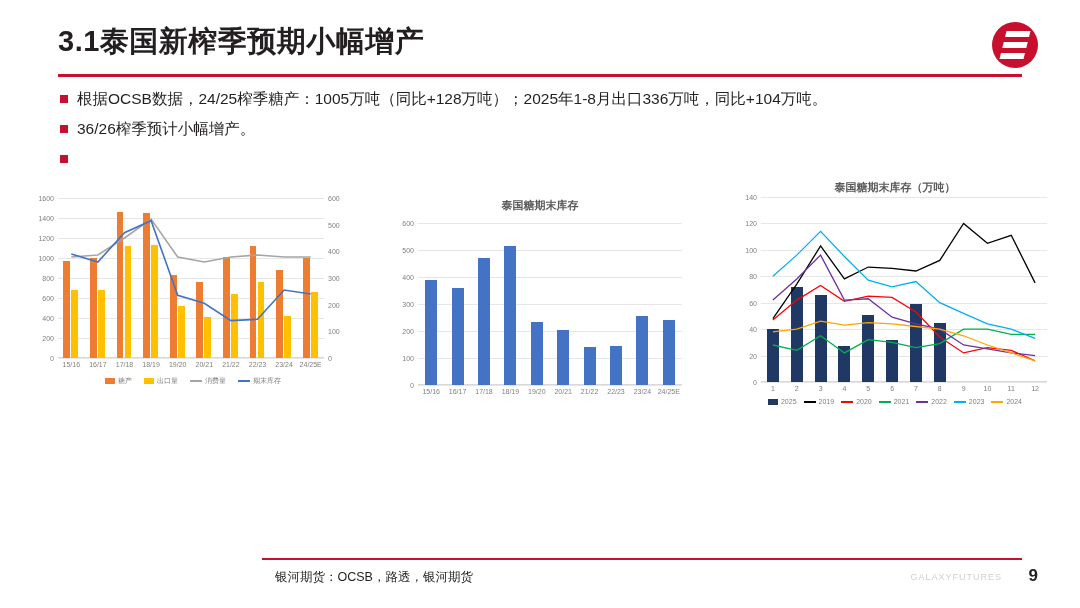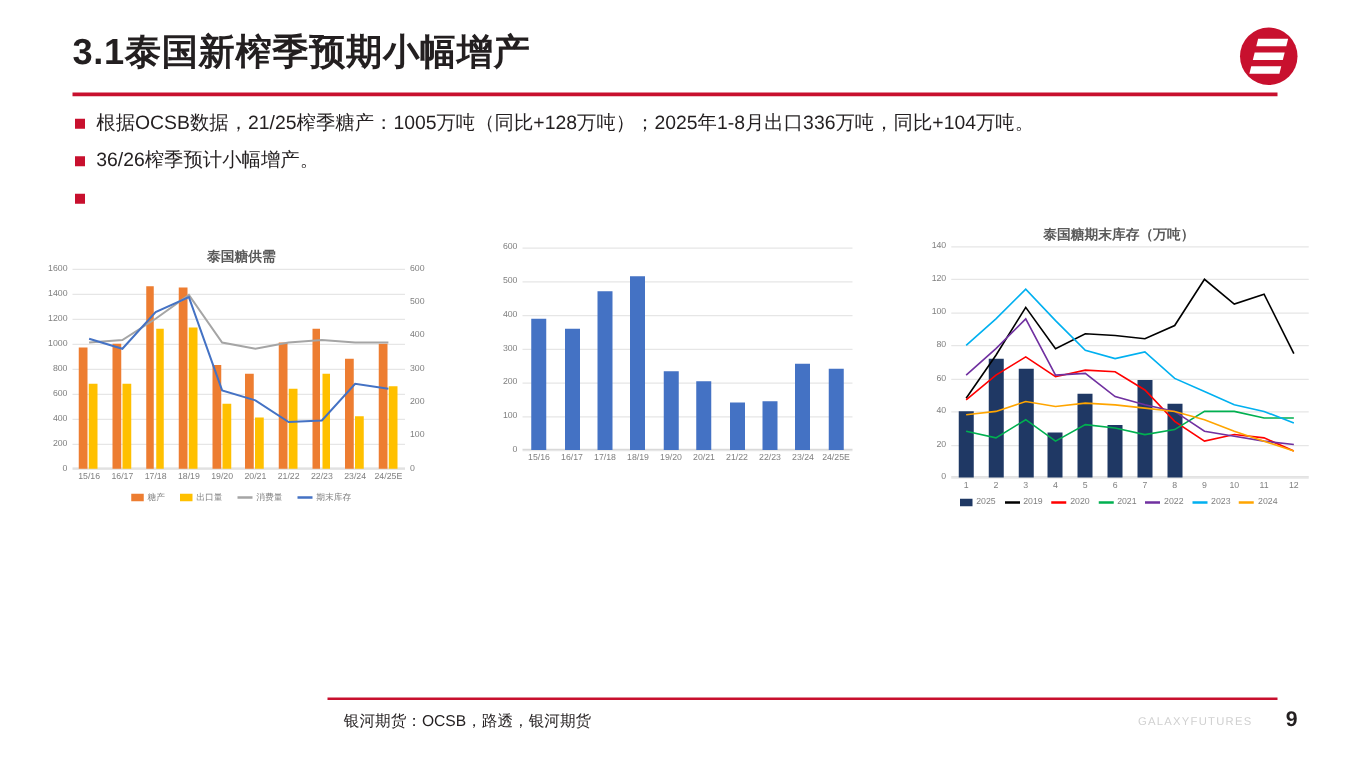--- a/index.html
+++ b/index.html
@@ -76,33 +76,32 @@
 
 <div id="slide-title">3.1泰国新榨季预期小幅增产</div>
 <div id="brand">
   <div class="logo"></div>
 </div>
 <div id="title-rule"></div>
 
 <div id="bullets">
   <div class="bullet">
     <span class="mk"></span>
-    <span class="txt">根据OCSB数据，21/25榨季糖产：1005万吨（同比+128万吨）；2025年1-8月出口336万吨，同比+104万吨。</span>
+    <span class="txt">根据OCSB数据，24/25榨季糖产：1005万吨（同比+128万吨）；2025年1-8月出口336万吨，同比+104万吨。</span>
   </div>
   <div class="bullet">
     <span class="mk"></span>
     <span class="txt">36/26榨季预计小幅增产。</span>
   </div>
   <div class="bullet">
     <span class="mk"></span>
   </div>
 </div>
 
 <div id="chart1" class="chart-box">
-  <div class="chart-title">泰国糖供需</div>
   <div class="plot" id="plot1" style="height:160px;margin:0 34px 0 30px;">
       <div class="gridline" style="top: 160px;"></div>
       <div class="ytick" style="top: 160px; right: 270px; width: 24px;">0</div>
       <div class="gridline" style="top: 140px;"></div>
       <div class="ytick" style="top: 140px; right: 270px; width: 24px;">200</div>
       <div class="gridline" style="top: 120px;"></div>
       <div class="ytick" style="top: 120px; right: 270px; width: 24px;">400</div>
       <div class="gridline" style="top: 100px;"></div>
       <div class="ytick" style="top: 100px; right: 270px; width: 24px;">600</div>
       <div class="gridline" style="top: 80px;"></div>
@@ -172,20 +171,21 @@
         <span>消费量</span>
       </div>
       <div class="item">
         <span class="swl" style="background: rgb(68, 114, 196);"></span>
         <span>期末库存</span>
       </div>
     </div>
 </div>
 
 <div id="chart2" class="chart-box">
+  <div class="chart-title" style="margin-bottom:10px;">泰国糖期末库存</div>
   <div class="plot" id="plot2" style="height:162px;margin:0 8px 0 28px;">
       <div class="gridline" style="top: 162px;"></div>
       <div class="ytick" style="top: 162px; right: 268px; width: 24px;">0</div>
       <div class="gridline" style="top: 135px;"></div>
       <div class="ytick" style="top: 135px; right: 268px; width: 24px;">100</div>
       <div class="gridline" style="top: 108px;"></div>
       <div class="ytick" style="top: 108px; right: 268px; width: 24px;">200</div>
       <div class="gridline" style="top: 81px;"></div>
       <div class="ytick" style="top: 81px; right: 268px; width: 24px;">300</div>
       <div class="gridline" style="top: 54px;"></div>

